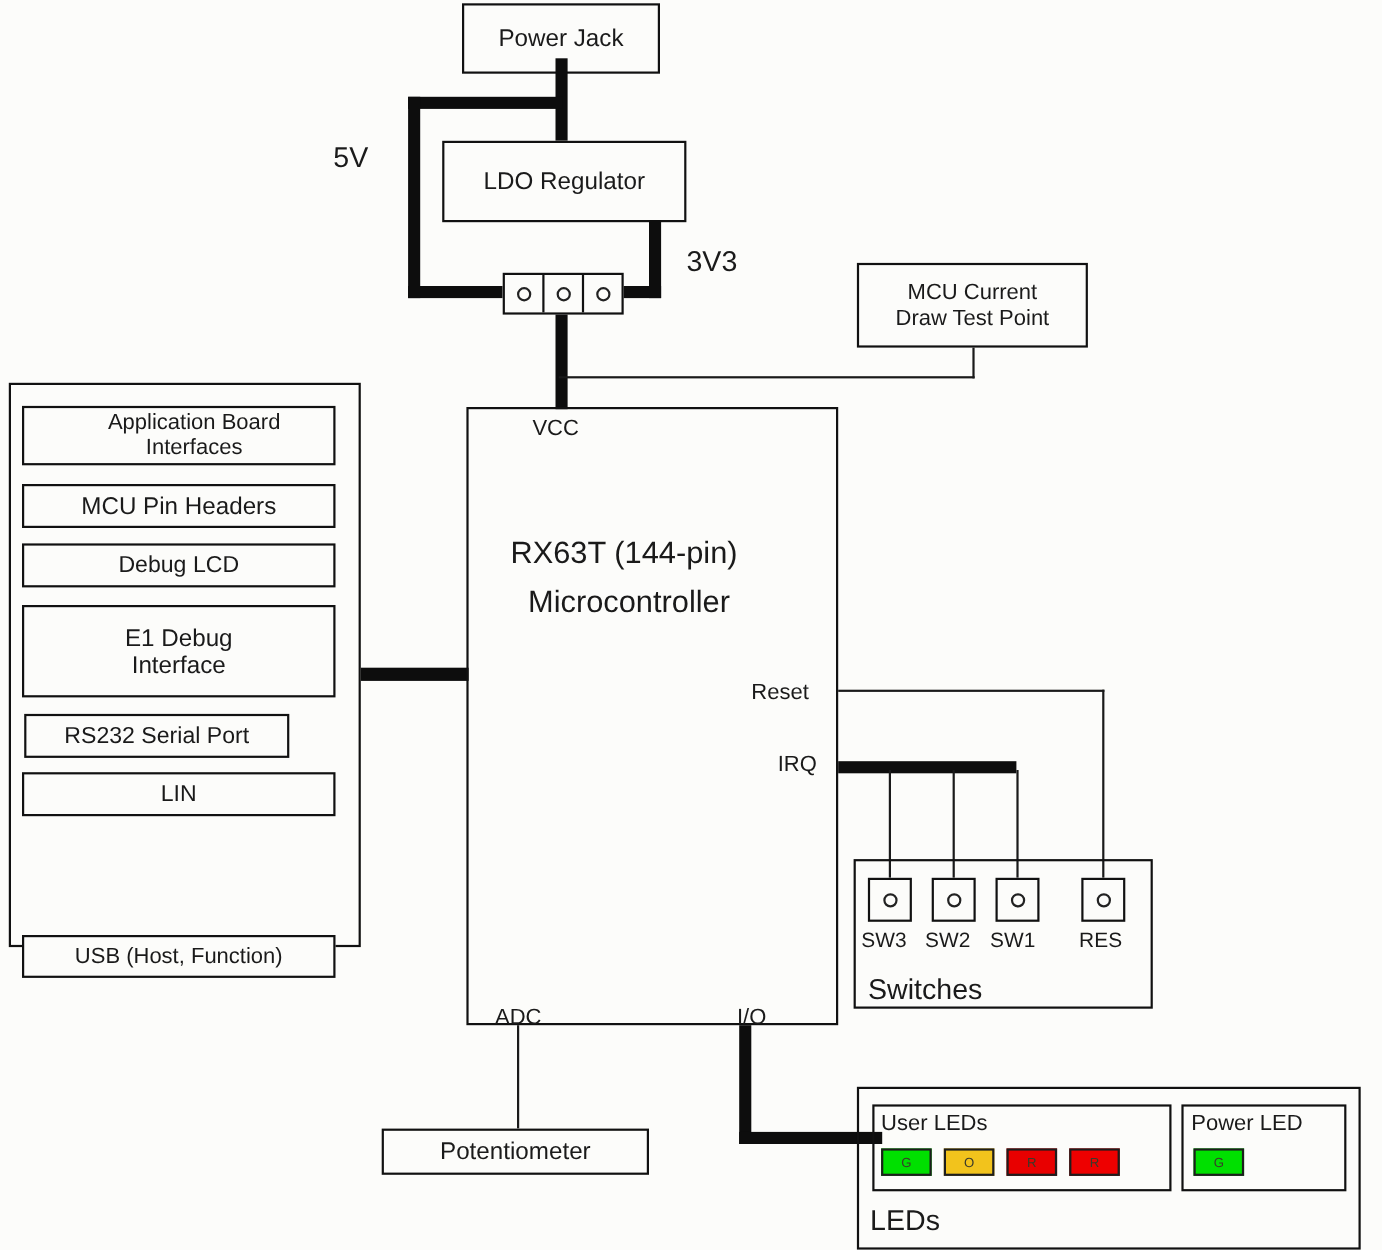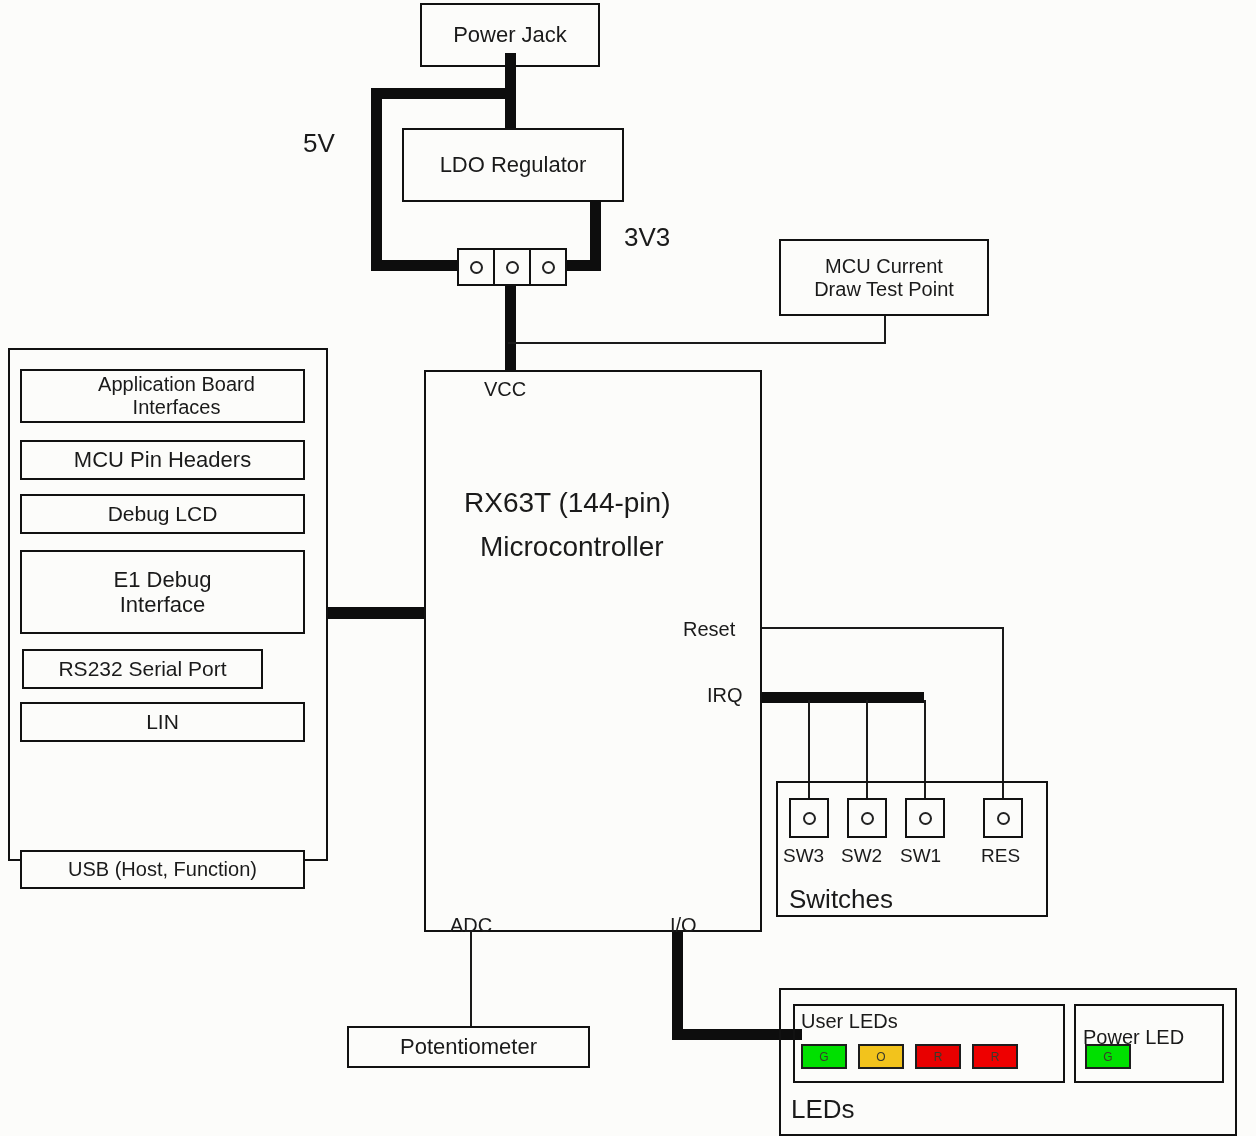--- a/index.html
+++ b/index.html
@@ -184,20 +184,20 @@
     <span>O</span>
   </div>
   <div class="led" style="left:915px;top:1044px;width:46px;height:25px;background:#E80000;">
     <span>R</span>
   </div>
   <div class="led" style="left:972px;top:1044px;width:46px;height:25px;background:#EE0000;">
     <span>R</span>
   </div>
 
   <div class="box nofill" style="left:1074px;top:1004px;width:150px;height:79px;display:block;"></div>
-  <div class="lbl t20" style="left:1083px;top:1010px;margin-top:16px;">Power LED</div>
+  <div class="lbl t20" style="left:1083px;top:1010px;">Power LED</div>
   <div class="led" style="left:1085px;top:1044px;width:46px;height:25px;background:#00E000;">
     <span>G</span>
   </div>
 
   <div class="lbl t26" style="left:791px;top:1094px;">LEDs</div>
 
 </div>
 
 </body></html>

